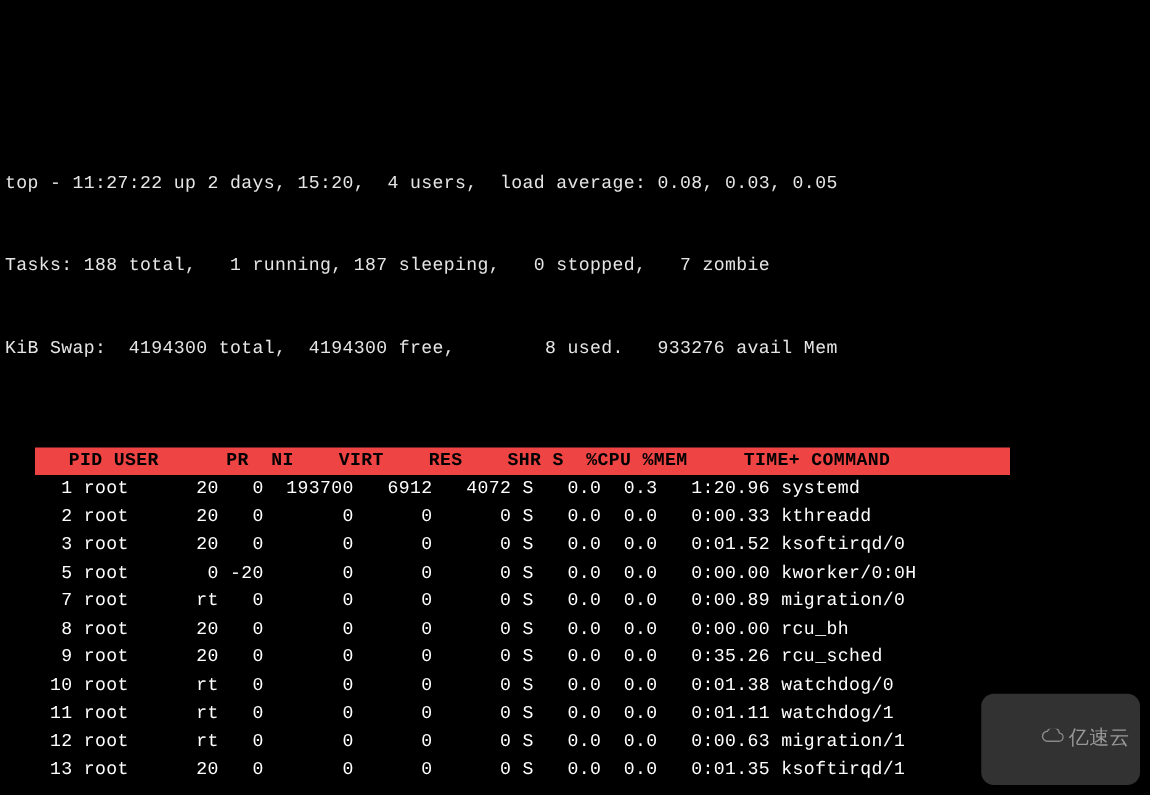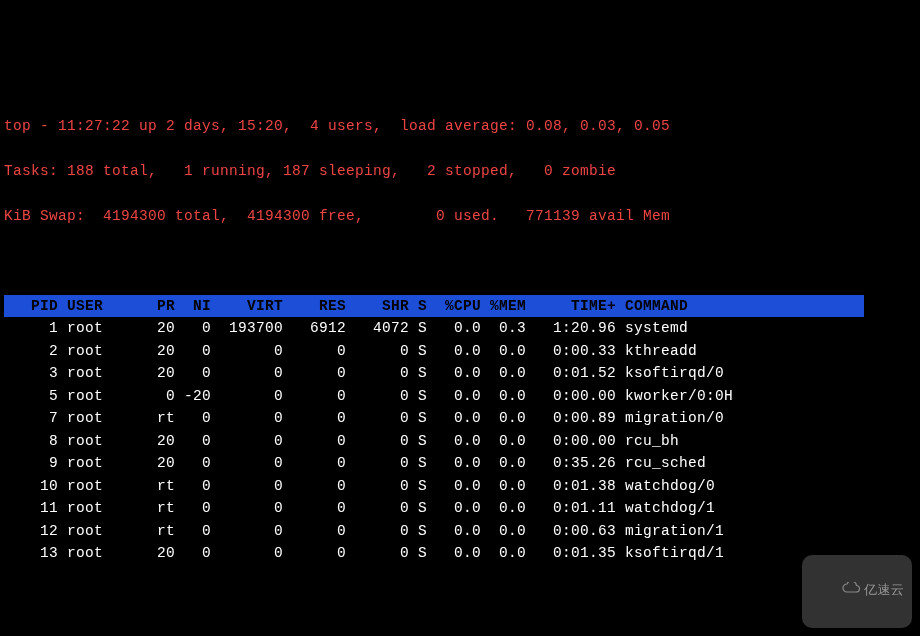--- a/index.html
+++ b/index.html
@@ -9,51 +9,52 @@
       font-family: "Consolas", "Courier New", monospace;
       font-size: 14.5px;
       line-height: 22.5px;
       letter-spacing: 0.3px;
       width: 920px;
       height: 636px;
       overflow: hidden;
       padding: 2px 4px;
       white-space: pre;
     }
-    .header-row { color: #ef4444; }
+    .header-row { color: #e5e5e5; margin-top: 21px; }
     .column-header {
-      background: #1d4ed8;
+      background: #ef4444;
       color: #000;
       font-weight: bold;
       display: inline-block;
-      width: 860px;
+      width: 780px;
+      margin-left: 24px;
     }
     .watermark {
       position: absolute;
       right: 8px;
       bottom: 8px;
       color: #999;
-      font-size: 13px;
+      font-size: 16px;
       background: rgba(200,200,200,0.25);
       padding: 3px 8px;
       border-radius: 10px;
       display: flex;
       align-items: center;
       gap: 4px;
     }
   </style>
 </head>
 <body>
 
 
 
 <div>
 <div class="header-row">top - 11:27:22 up 2 days, 15:20,  4 users,  load average: 0.08, 0.03, 0.05</div>
-<div class="header-row">Tasks: 188 total,   1 running, 187 sleeping,   2 stopped,   0 zombie</div>
-<div class="header-row">KiB Swap:  4194300 total,  4194300 free,        0 used.   771139 avail Mem</div>
+<div class="header-row">Tasks: 188 total,   1 running, 187 sleeping,   0 stopped,   7 zombie</div>
+<div class="header-row">KiB Swap:  4194300 total,  4194300 free,        8 used.   933276 avail Mem</div>
 <div>&nbsp;</div>
 <div class="column-header">   PID USER      PR  NI    VIRT    RES    SHR S  %CPU %MEM     TIME+ COMMAND          </div>
 <div id="process-rows"><div>     1 root      20   0  193700   6912   4072 S   0.0  0.3   1:20.96 systemd</div><div>     2 root      20   0       0      0      0 S   0.0  0.0   0:00.33 kthreadd</div><div>     3 root      20   0       0      0      0 S   0.0  0.0   0:01.52 ksoftirqd/0</div><div>     5 root       0 -20       0      0      0 S   0.0  0.0   0:00.00 kworker/0:0H</div><div>     7 root      rt   0       0      0      0 S   0.0  0.0   0:00.89 migration/0</div><div>     8 root      20   0       0      0      0 S   0.0  0.0   0:00.00 rcu_bh</div><div>     9 root      20   0       0      0      0 S   0.0  0.0   0:35.26 rcu_sched</div><div>    10 root      rt   0       0      0      0 S   0.0  0.0   0:01.38 watchdog/0</div><div>    11 root      rt   0       0      0      0 S   0.0  0.0   0:01.11 watchdog/1</div><div>    12 root      rt   0       0      0      0 S   0.0  0.0   0:00.63 migration/1</div><div>    13 root      20   0       0      0      0 S   0.0  0.0   0:01.35 ksoftirqd/1</div></div>
 </div>
 
 <div class="watermark">
   <span>
     <svg width="18" height="12" viewBox="0 0 18 12">
         <path d="M5 10a4 4 0 010-8 5 5 0 019.5 1.5A3 3 0 0114 10H5z" fill="none" stroke="#888" stroke-width="1.2"></path>
       </svg>

